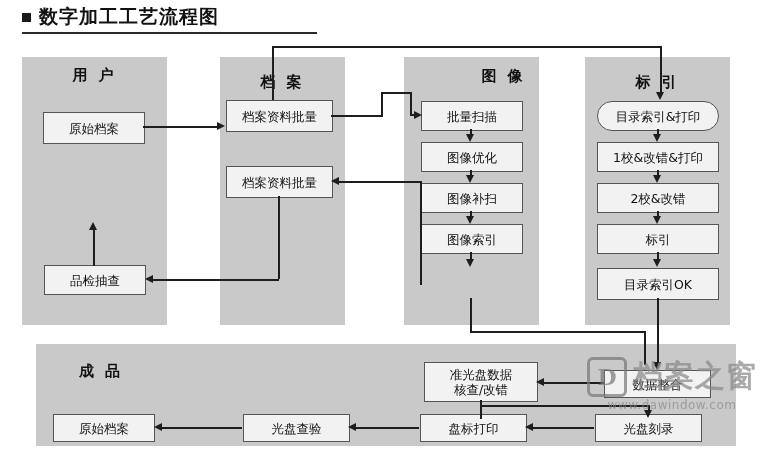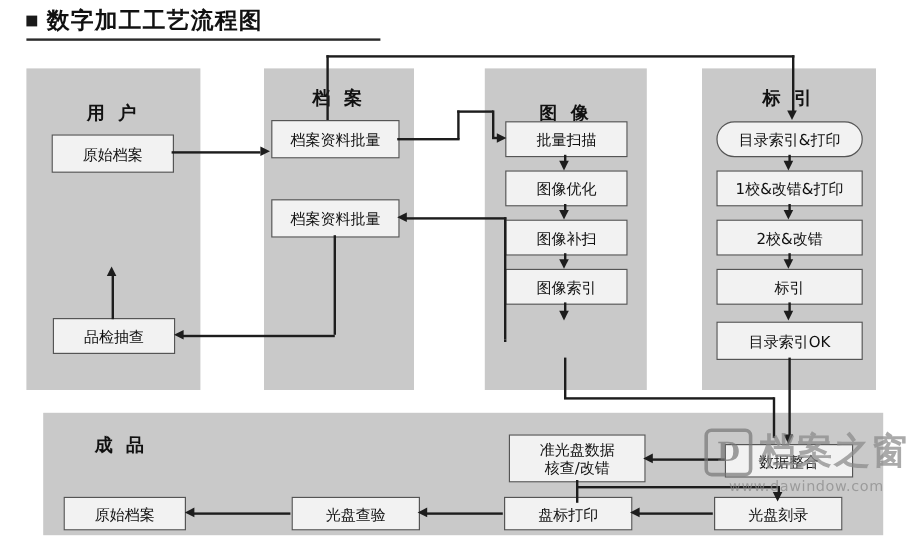--- a/index.html
+++ b/index.html
@@ -53,27 +53,27 @@
 
 <div id="stage">
 
   <div class="title-wrap">
     <span class="title-bullet"></span>
     <span class="title-text">数字加工工艺流程图</span>
   </div>
   <div class="title-rule"></div>
 
   <div class="lane" style="left:22px;top:57px;width:145px;height:268px;">
-    <div class="lane-label" style="top:28px;">用 户</div>
+    <div class="lane-label" style="top:9px;">用 户</div>
   </div>
   <div class="lane" style="left:220px;top:57px;width:125px;height:268px;">
     <div class="lane-label" style="top:16px;">档 案</div>
   </div>
   <div class="lane" style="left:404px;top:57px;width:135px;height:268px;">
-    <div class="lane-label" style="top:28px;">图 像</div>
+    <div class="lane-label" style="top:10px;padding-left:32px;">图 像</div>
   </div>
   <div class="lane" style="left:585px;top:57px;width:145px;height:268px;">
     <div class="lane-label" style="top:16px;">标 引</div>
   </div>
   <div class="lane" style="left:36px;top:344px;width:700px;height:102px;">
     <div class="lane-label" style="top:18px;left:0;width:130px;">成 品</div>
   </div>
 
   <div class="node" style="left:43px;top:112px;width:100px;height:30px;">原始档案</div>
 

